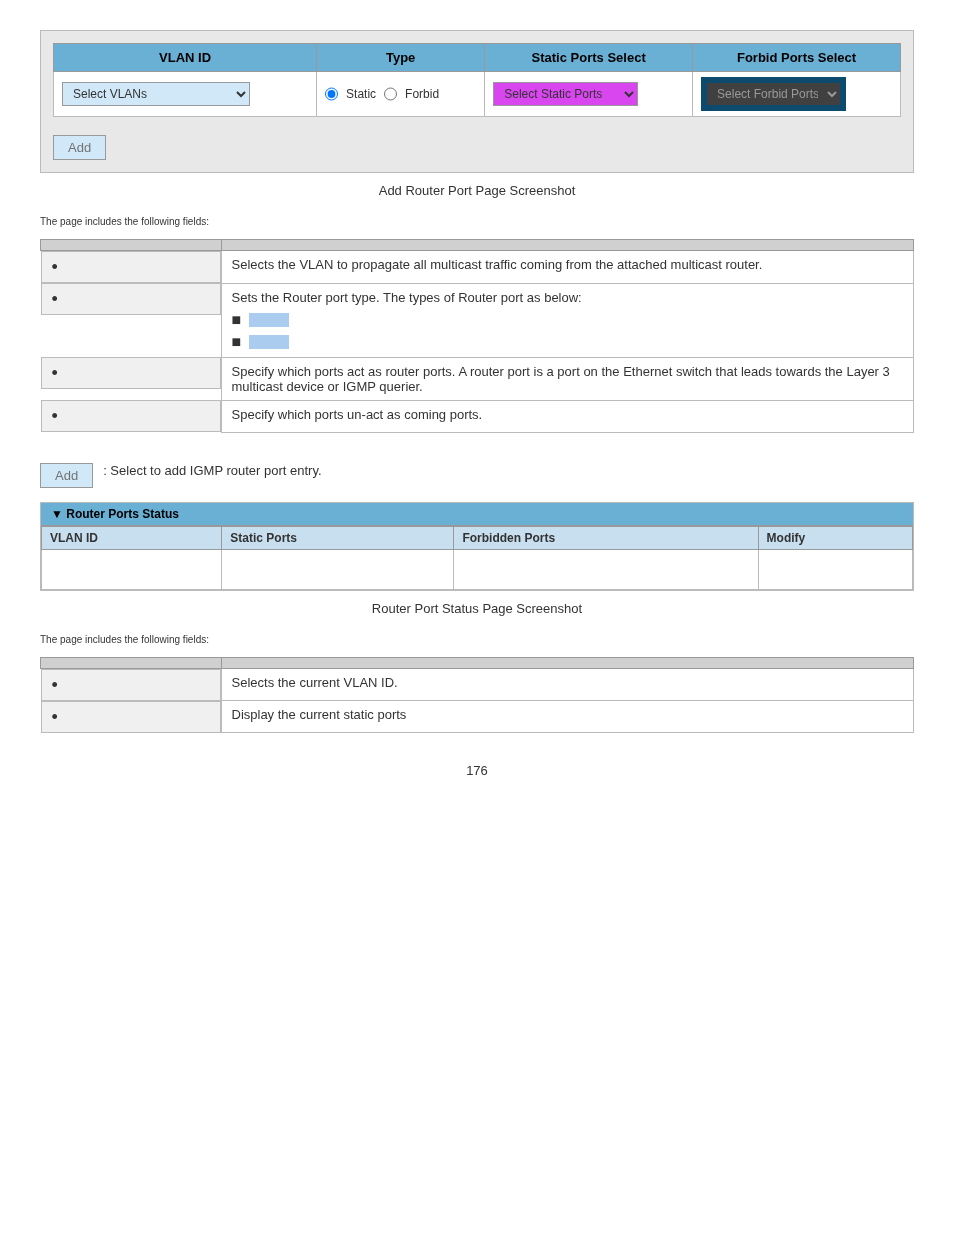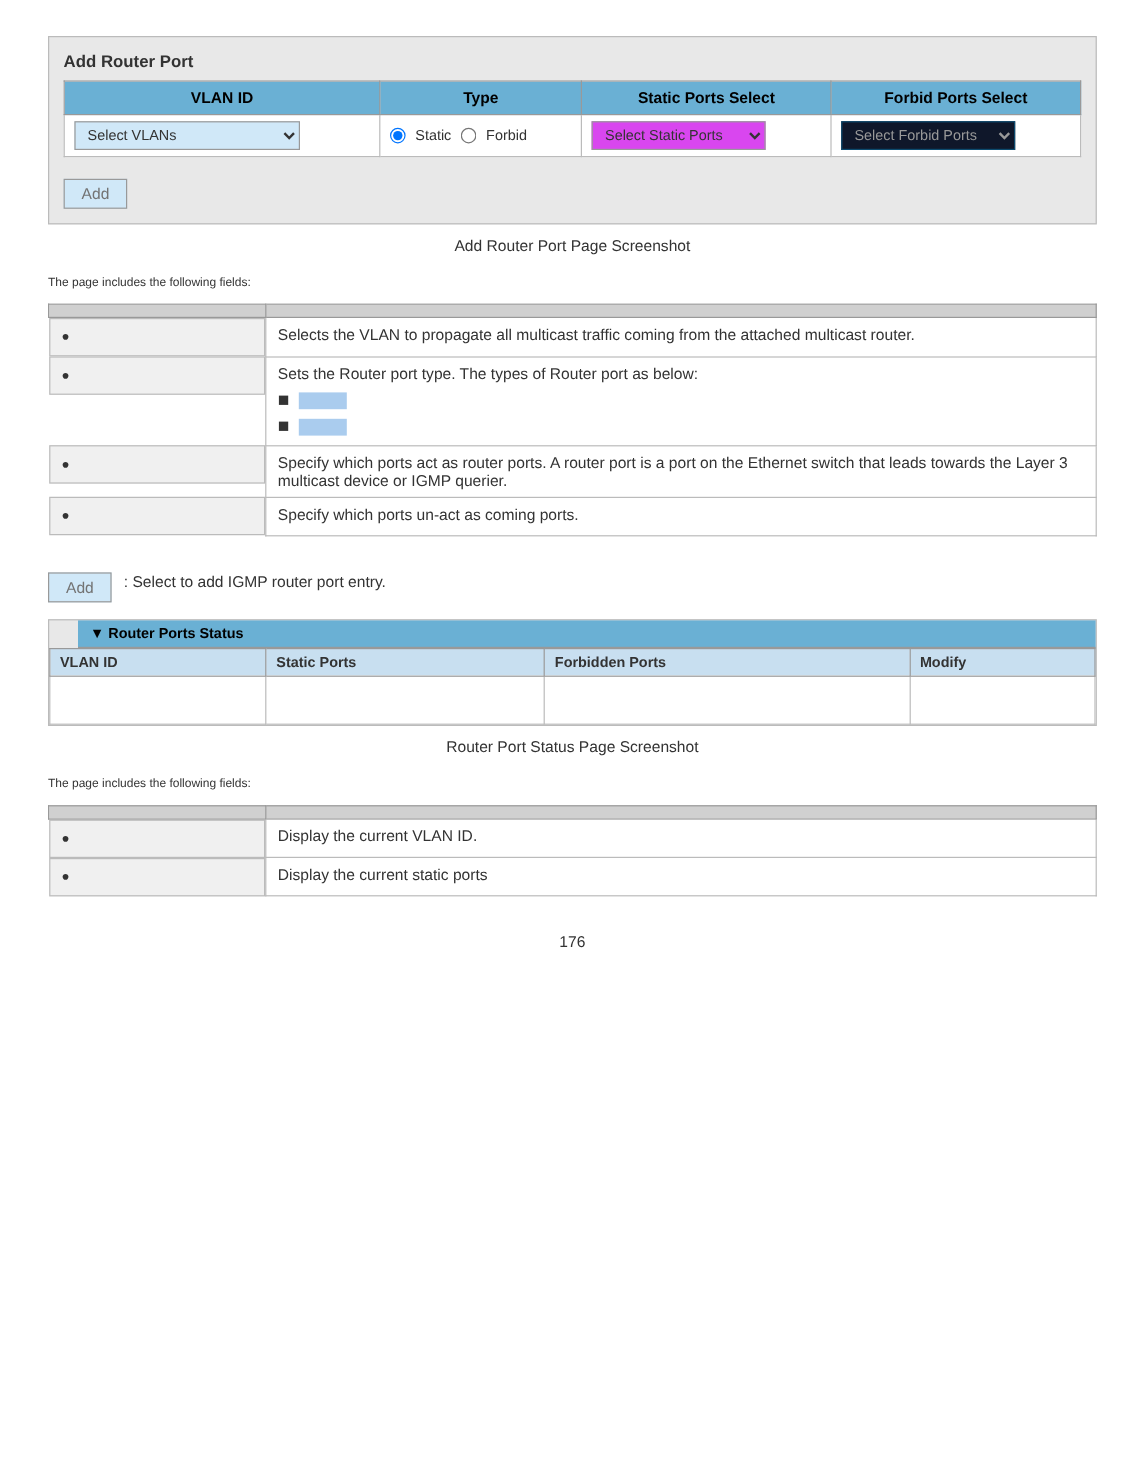--- a/index.html
+++ b/index.html
@@ -66,22 +66,22 @@
     .select-static-ports {
       background: #d946ef;
       border: 1px solid #999;
       padding: 3px 6px;
       font-size: 12px;
       color: #333;
       cursor: pointer;
       width: 145px;
     }
     .select-forbid-ports {
-      background: #0f172a;
-      border: 1px solid #0c4a6e;
+      background: #404040;
+      border: 6px solid #0c4a6e;
       padding: 3px 6px;
       font-size: 12px;
       color: #999;
       cursor: pointer;
       width: 145px;
     }
     .btn-add {
       background: #d0e8f8;
       border: 1px solid #999;
       padding: 4px 14px;
@@ -118,21 +118,20 @@
       background: #e8e8e8;
       margin-bottom: 10px;
     }
     .status-box-title {
       background: #6ab0d4;
       color: #000;
       font-size: 12px;
       font-weight: bold;
       padding: 4px 10px;
       border-bottom: 1px solid #999;
-      margin-left: 24px;
     }
     .status-table {
       width: 100%;
       border-collapse: collapse;
       background: #fff;
     }
     .status-table th {
       background: #c8dff0;
       border: 1px solid #999;
       padding: 4px 8px;
@@ -177,21 +176,20 @@
     }
     .bullet-point {
       font-size: 18px;
       line-height: 1;
     }
   </style>
 </head>
 <body>
 
 <div class="screenshot-box">
-  <div class="box-title">Add Router Port</div>
   <table class="table-widget">
     <thead>
       <tr>
         <th>VLAN ID</th>
         <th>Type</th>
         <th>Static Ports Select</th>
         <th>Forbid Ports Select</th>
       </tr>
     </thead>
     <tbody>
@@ -320,21 +318,21 @@
       <th style="width:180px;"></th>
       <th></th>
     </tr>
   </thead>
   <tbody>
     <tr>
       <td style="display:flex; align-items:flex-start; gap:6px; border:1px solid #bbb; background:#f0f0f0; width:180px;">
         <span class="bullet-point">•</span>
         <span></span>
       </td>
-      <td>Display the current VLAN ID.</td>
+      <td>Selects the current VLAN ID.</td>
     </tr>
     <tr>
       <td style="display:flex; align-items:flex-start; gap:6px; border:1px solid #bbb; background:#f0f0f0; width:180px;">
         <span class="bullet-point">•</span>
         <span></span>
       </td>
       <td>Display the current static ports</td>
     </tr>
   </tbody>
 </table>

